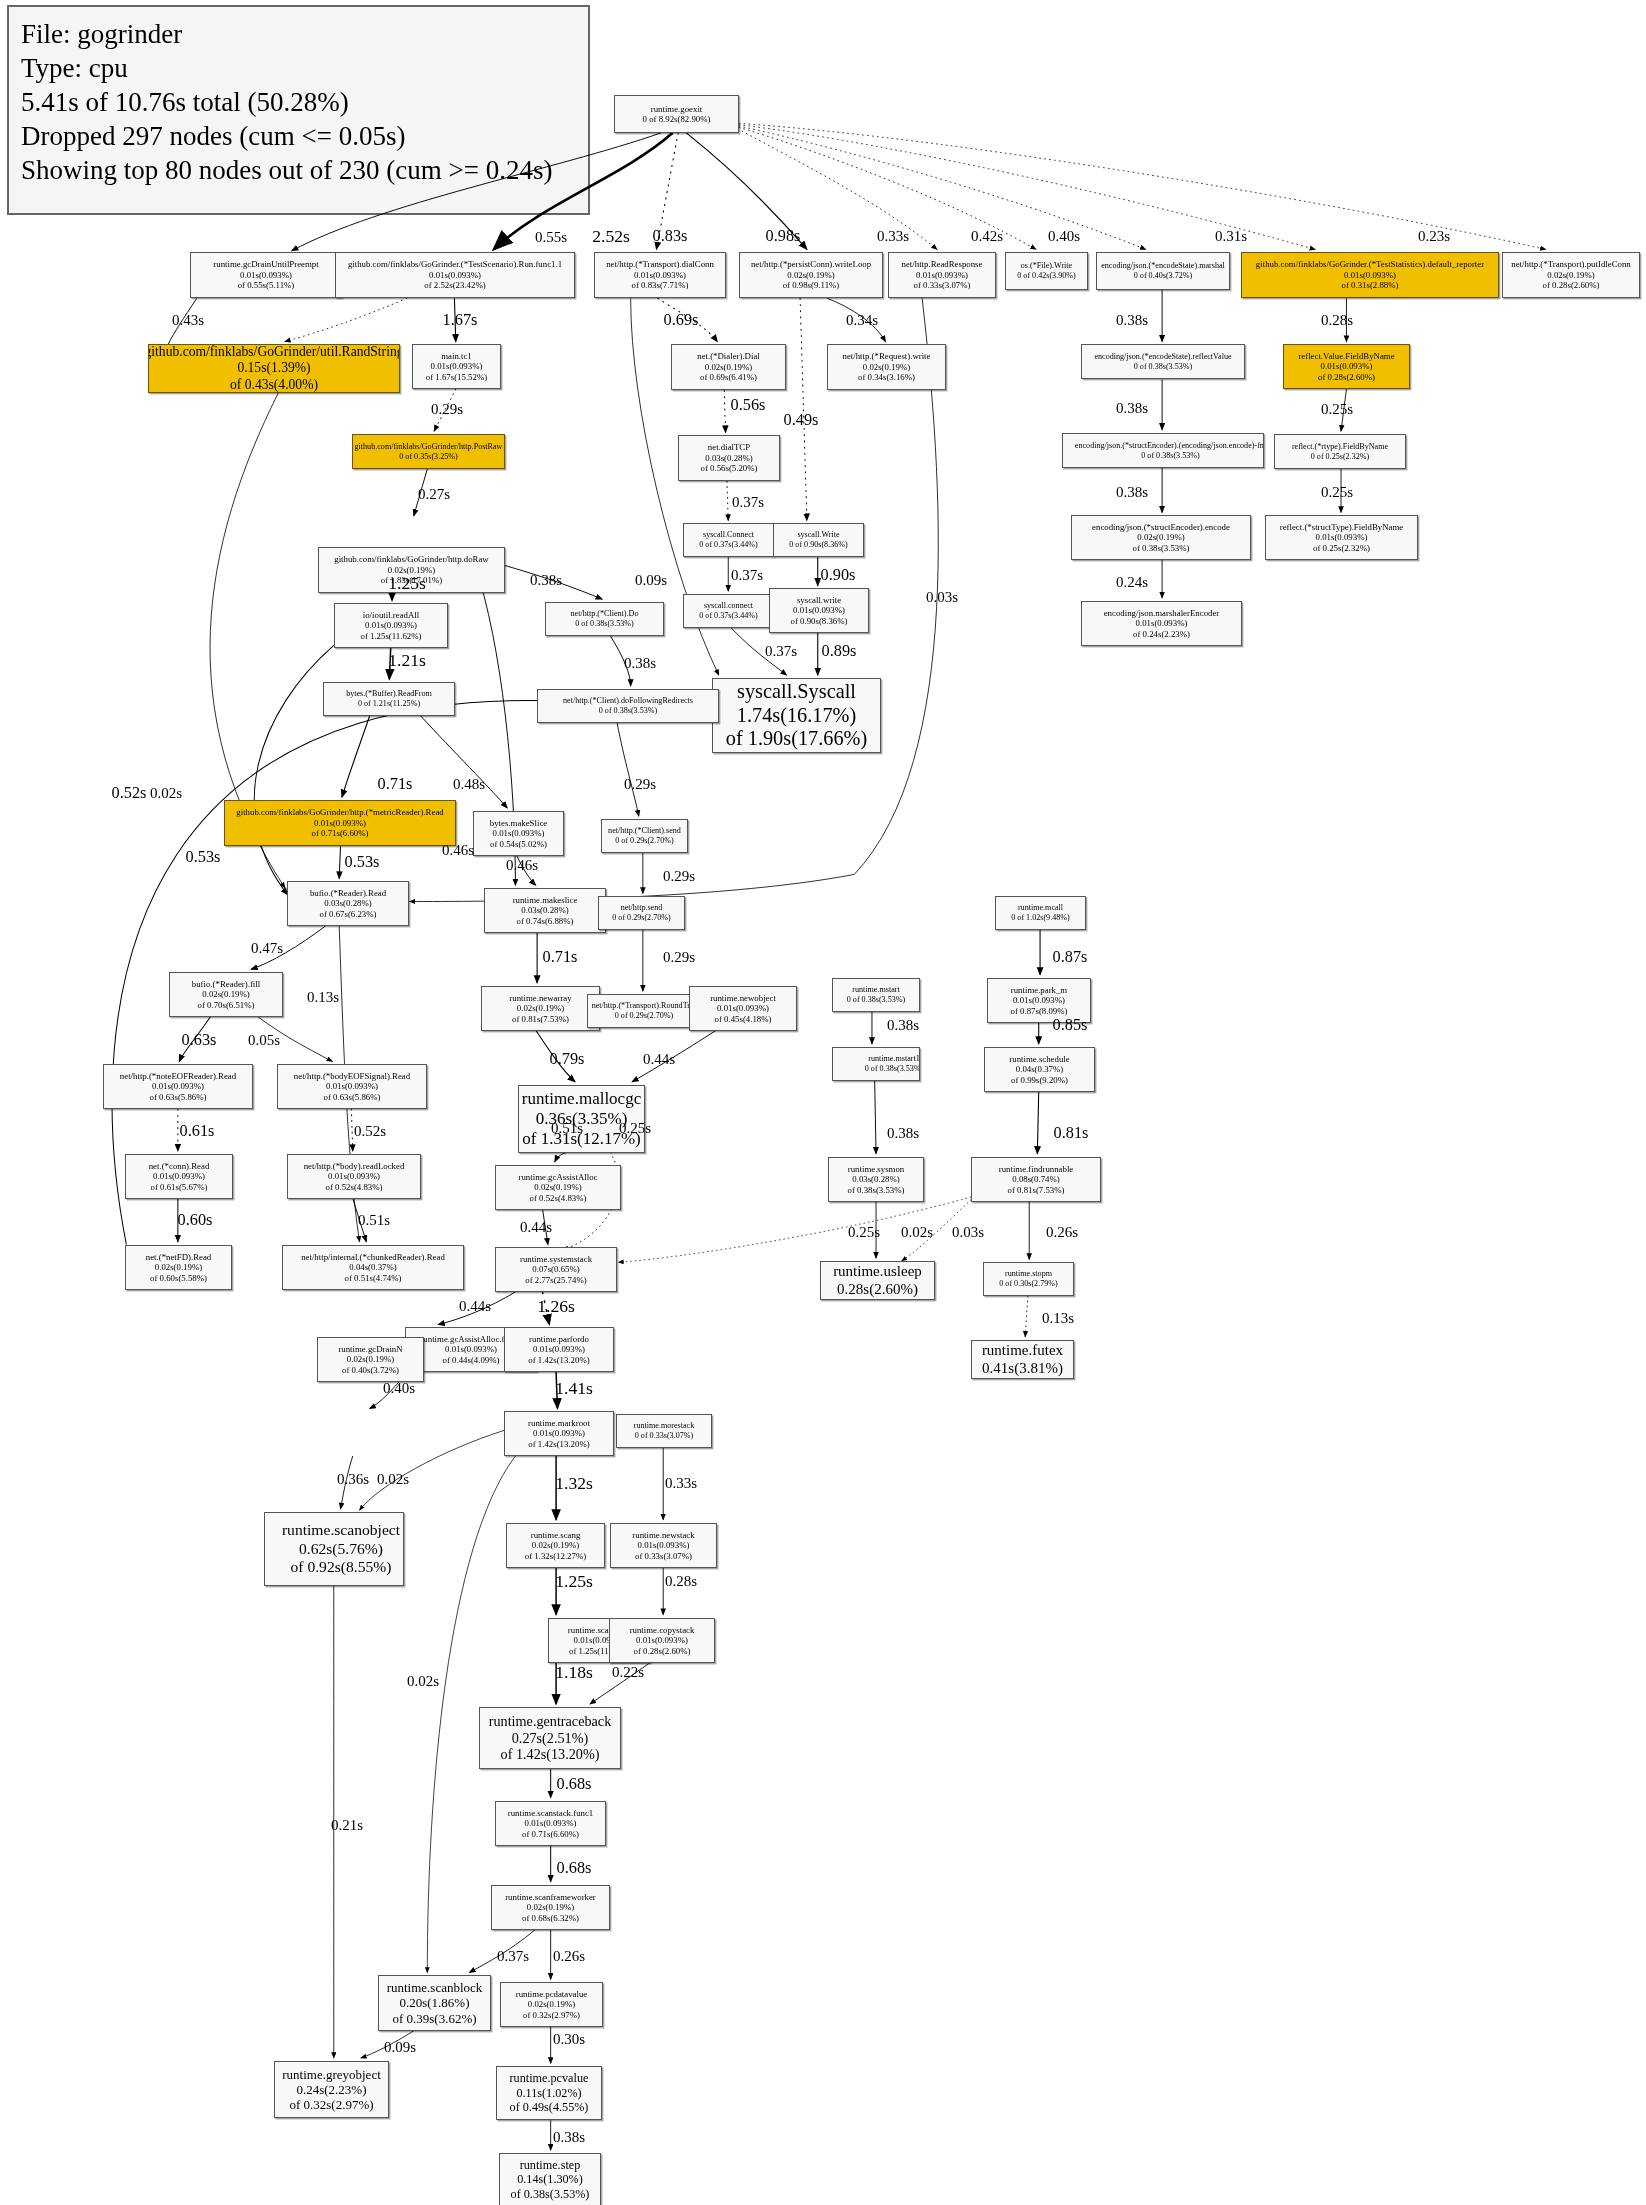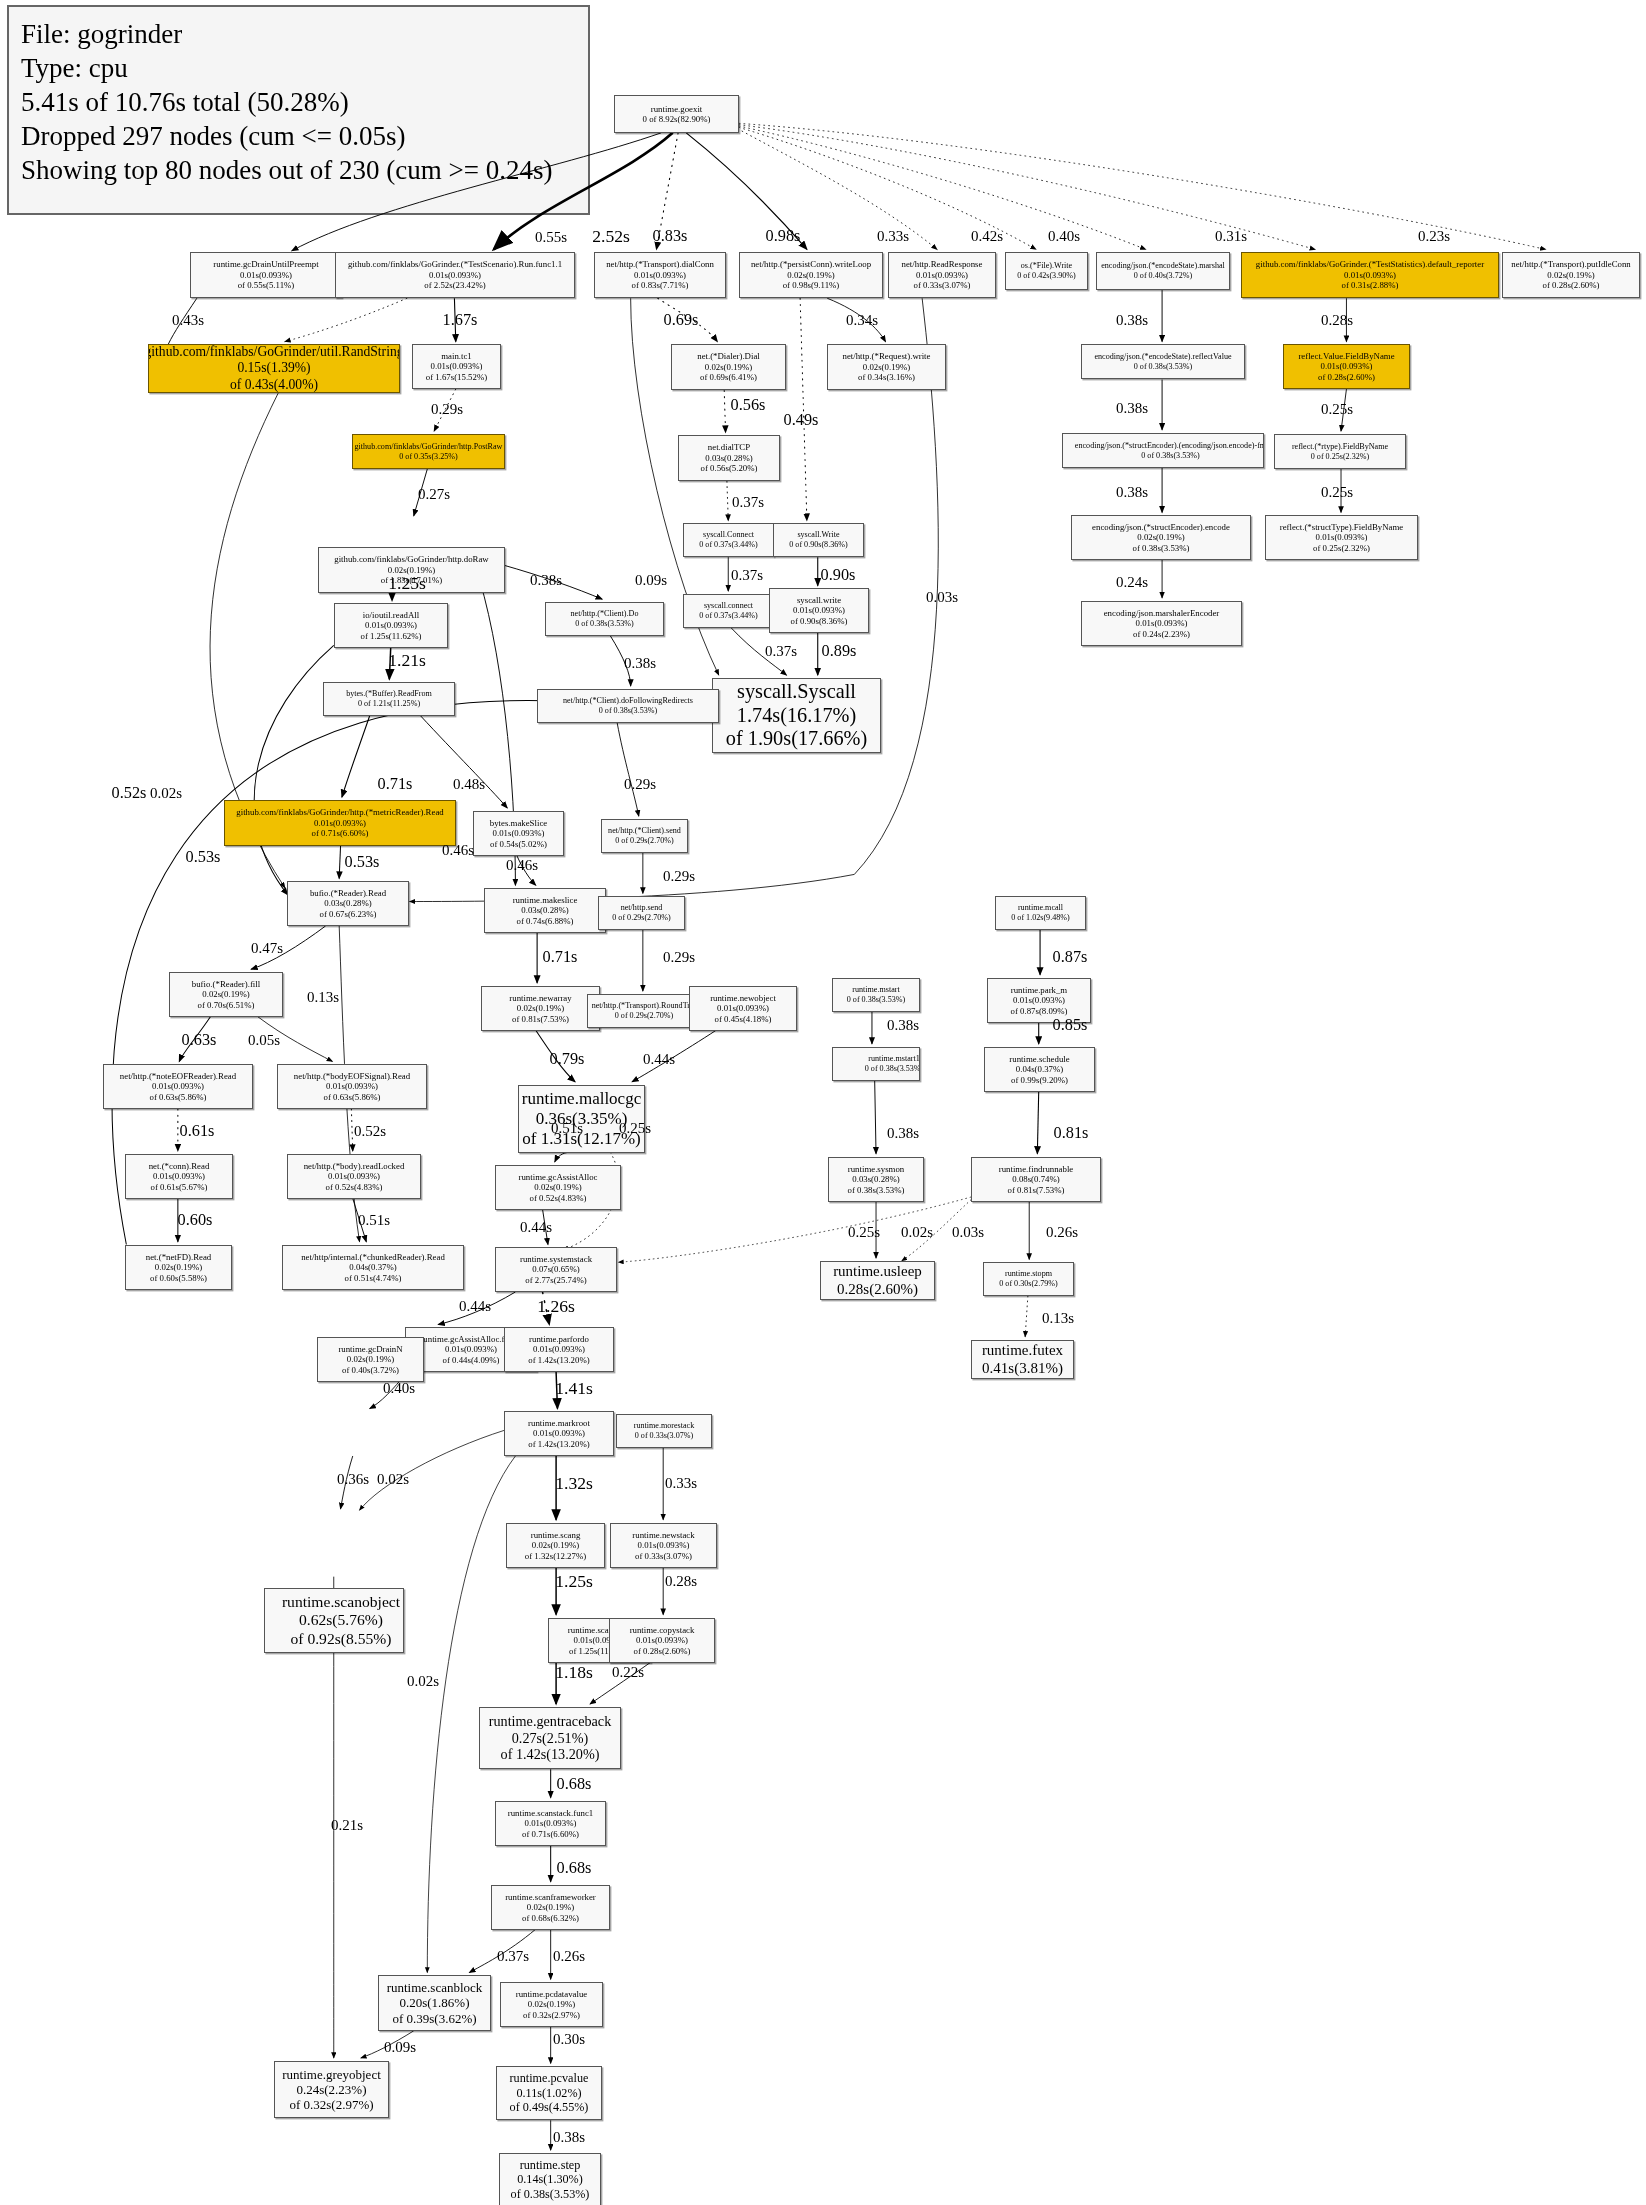--- a/index.html
+++ b/index.html
@@ -440,21 +440,21 @@
       </div>
       <div class="node" style="left: 504px; top: 1411px; width: 110px; height: 45px; font-size: 8.8px;">
         <span class="ln">runtime.markroot</span>
         <span class="ln">0.01s(0.093%)</span>
         <span class="ln">of 1.42s(13.20%)</span>
       </div>
       <div class="node" style="left: 616px; top: 1414px; width: 96px; height: 34px; font-size: 8.1px;">
         <span class="ln">runtime.morestack</span>
         <span class="ln">0 of 0.33s(3.07%)</span>
       </div>
-      <div class="node" style="left: 264px; top: 1588px; width: 140px; height: 65px; font-size: 15.6px; padding-left: 14px;">
+      <div class="node" style="left: 264px; top: 1512px; width: 140px; height: 74px; font-size: 15.6px; padding-left: 14px;">
         <span class="ln">runtime.scanobject</span>
         <span class="ln">0.62s(5.76%)</span>
         <span class="ln">of 0.92s(8.55%)</span>
       </div>
       <div class="node" style="left: 506px; top: 1523px; width: 99px; height: 45px; font-size: 8.8px;">
         <span class="ln">runtime.scang</span>
         <span class="ln">0.02s(0.19%)</span>
         <span class="ln">of 1.32s(12.27%)</span>
       </div>
       <div class="node" style="left: 610px; top: 1523px; width: 107px; height: 45px; font-size: 8.8px;">

